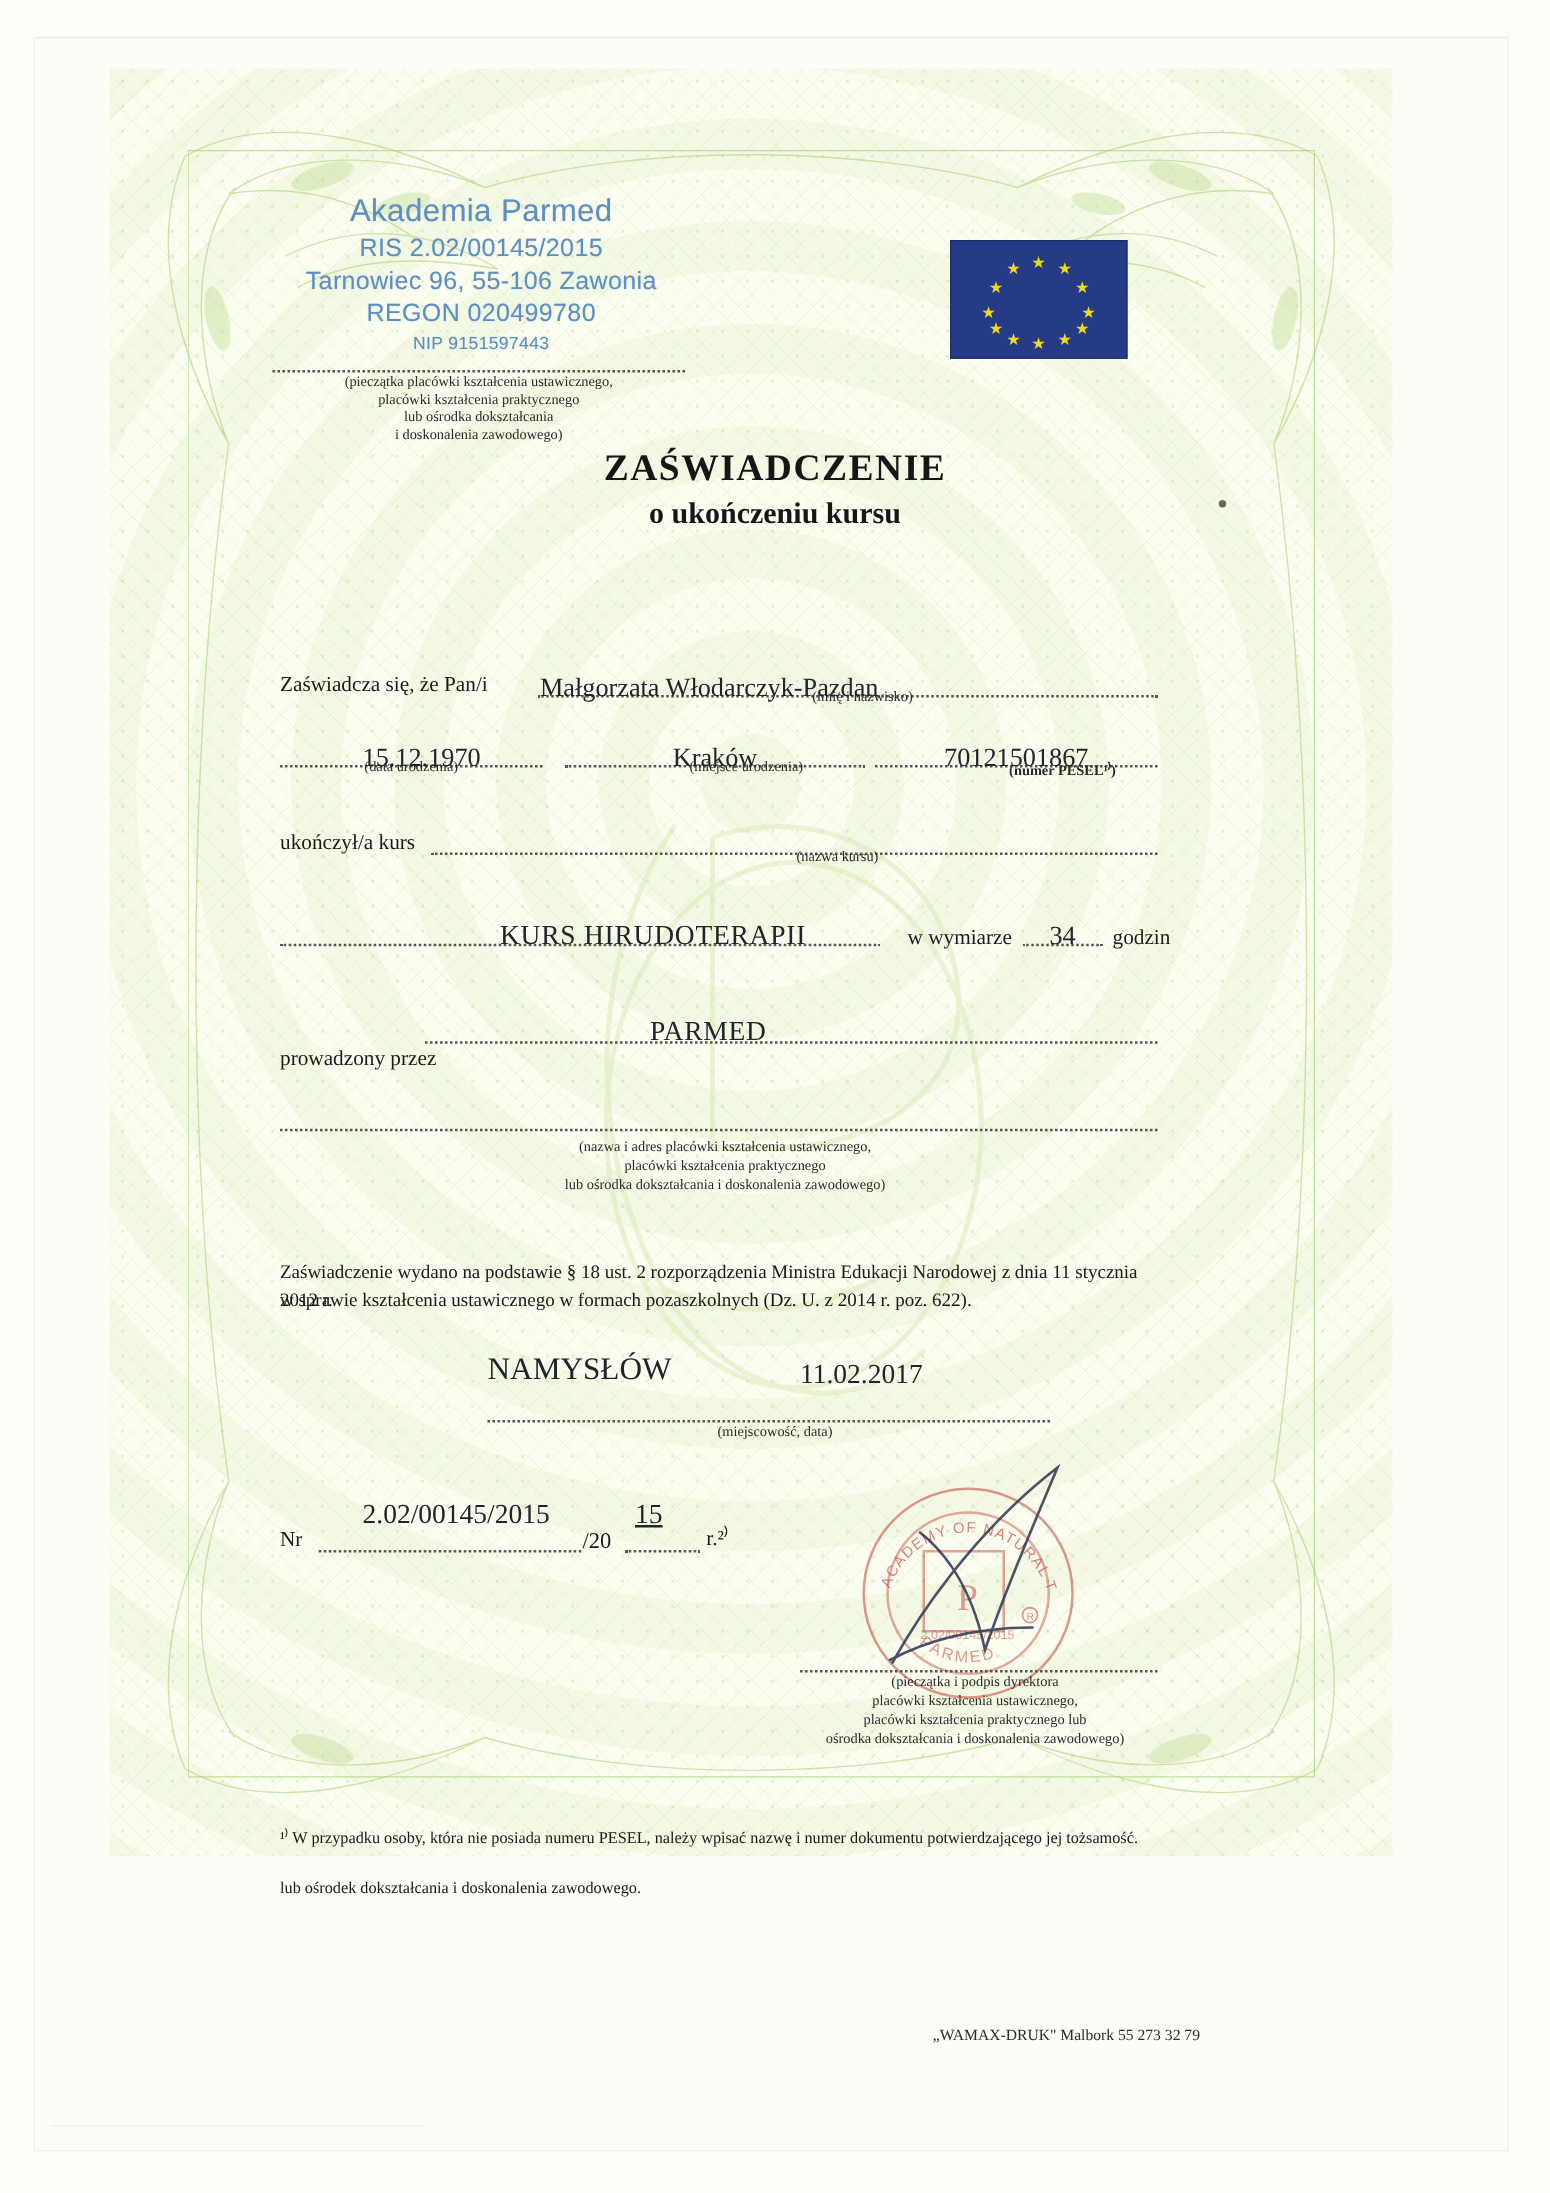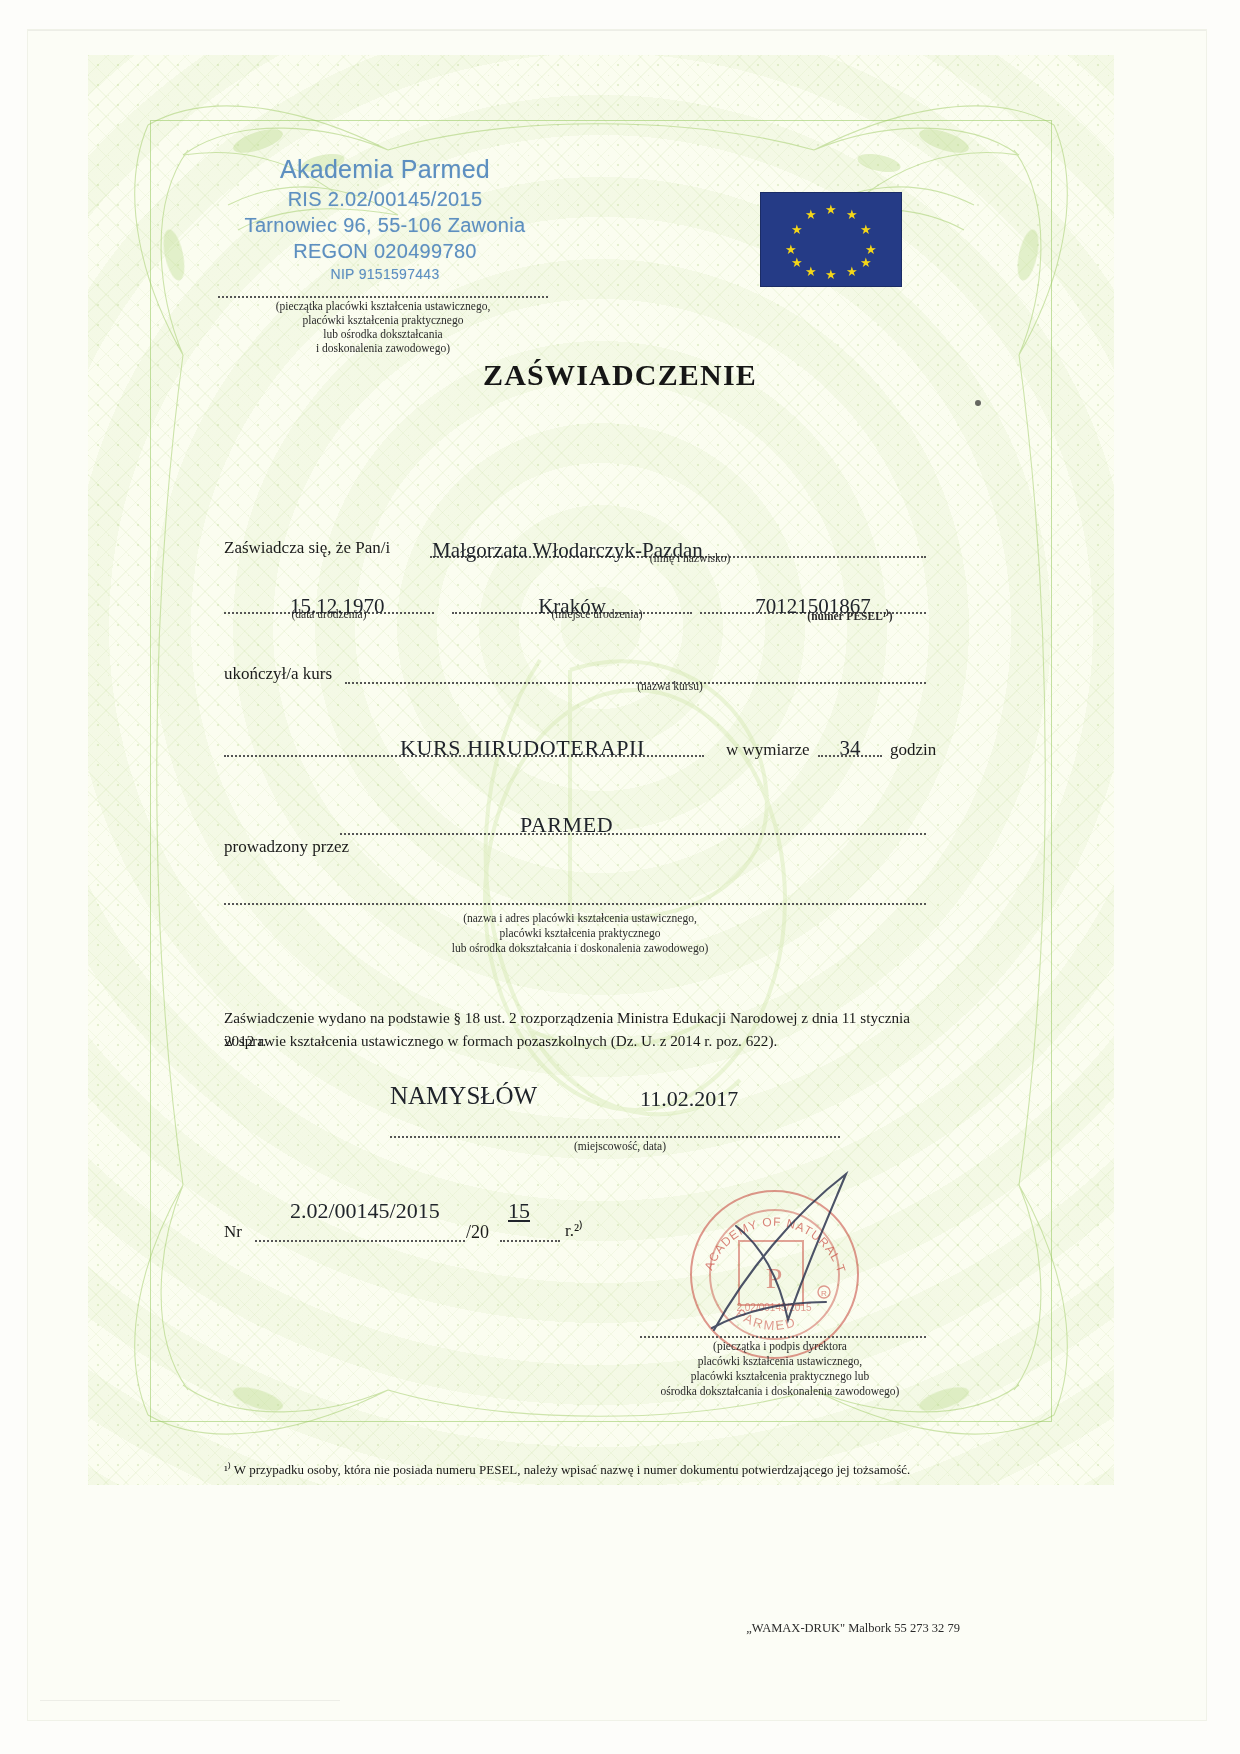--- a/index.html
+++ b/index.html
@@ -186,20 +186,21 @@
     <span class="star" style="left:85px;top:72px;">★</span>
     <span class="star" style="left:64px;top:75px;">★</span>
     <span class="star" style="left:44px;top:72px;">★</span>
     <span class="star" style="left:30px;top:63px;">★</span>
     <span class="star" style="left:24px;top:50px;">★</span>
     <span class="star" style="left:30px;top:30px;">★</span>
     <span class="star" style="left:44px;top:15px;">★</span>
   </div>
 
   <div class="abs title1" style="left:320px;top:358px;width:600px;">ZAŚWIADCZENIE</div>
+  <div class="abs title2" style="left:320px;top:398px;width:600px;">o ukończeniu kursu</div>
 
   <div class="abs" style="left:975px;top:400px;width:6px;height:6px;background:#2b2b2b;border-radius:50%;opacity:.7;"></div>
 
   <div class="abs lbl" style="left:224px;top:538px;">Zaświadcza się, że Pan/i</div>
   <div class="abs dots" style="left:430px;top:556px;width:496px;"></div>
   <div class="abs hand hand-entry" style="left:432px;top:538px;width:420px;font-size:21px;">Małgorzata Włodarczyk-Pazdan</div>
   <div class="abs cap" style="left:580px;top:552px;width:220px;">(imię i nazwisko)</div>
 
   <div class="abs dots" style="left:224px;top:546px;width:0;"></div>
 
@@ -284,16 +285,17 @@
     </g>
   </svg>
 
   <div class="abs dots" style="left:640px;top:1336px;width:286px;"></div>
   <div class="abs cap" style="left:620px;top:1340px;width:320px;">(pieczątka i podpis dyrektora</div>
   <div class="abs cap" style="left:620px;top:1355px;width:320px;">placówki kształcenia ustawicznego,</div>
   <div class="abs cap" style="left:620px;top:1370px;width:320px;">placówki kształcenia praktycznego lub</div>
   <div class="abs cap" style="left:610px;top:1385px;width:340px;">ośrodka dokształcania i doskonalenia zawodowego)</div>
 
   <div class="abs foot" style="left:224px;top:1461px;width:720px;">¹⁾ W przypadku osoby, która nie posiada numeru PESEL, należy wpisać nazwę i numer dokumentu potwierdzającego jej tożsamość.</div>
+  <div class="abs foot" style="left:224px;top:1501px;width:730px;">lub ośrodek dokształcania i doskonalenia zawodowego.</div>
 
   <div class="abs printer" style="left:700px;top:1621px;width:260px;text-align:right;">„WAMAX-DRUK" Malbork 55 273 32 79</div>
 
 </div>
 
 </body></html>

